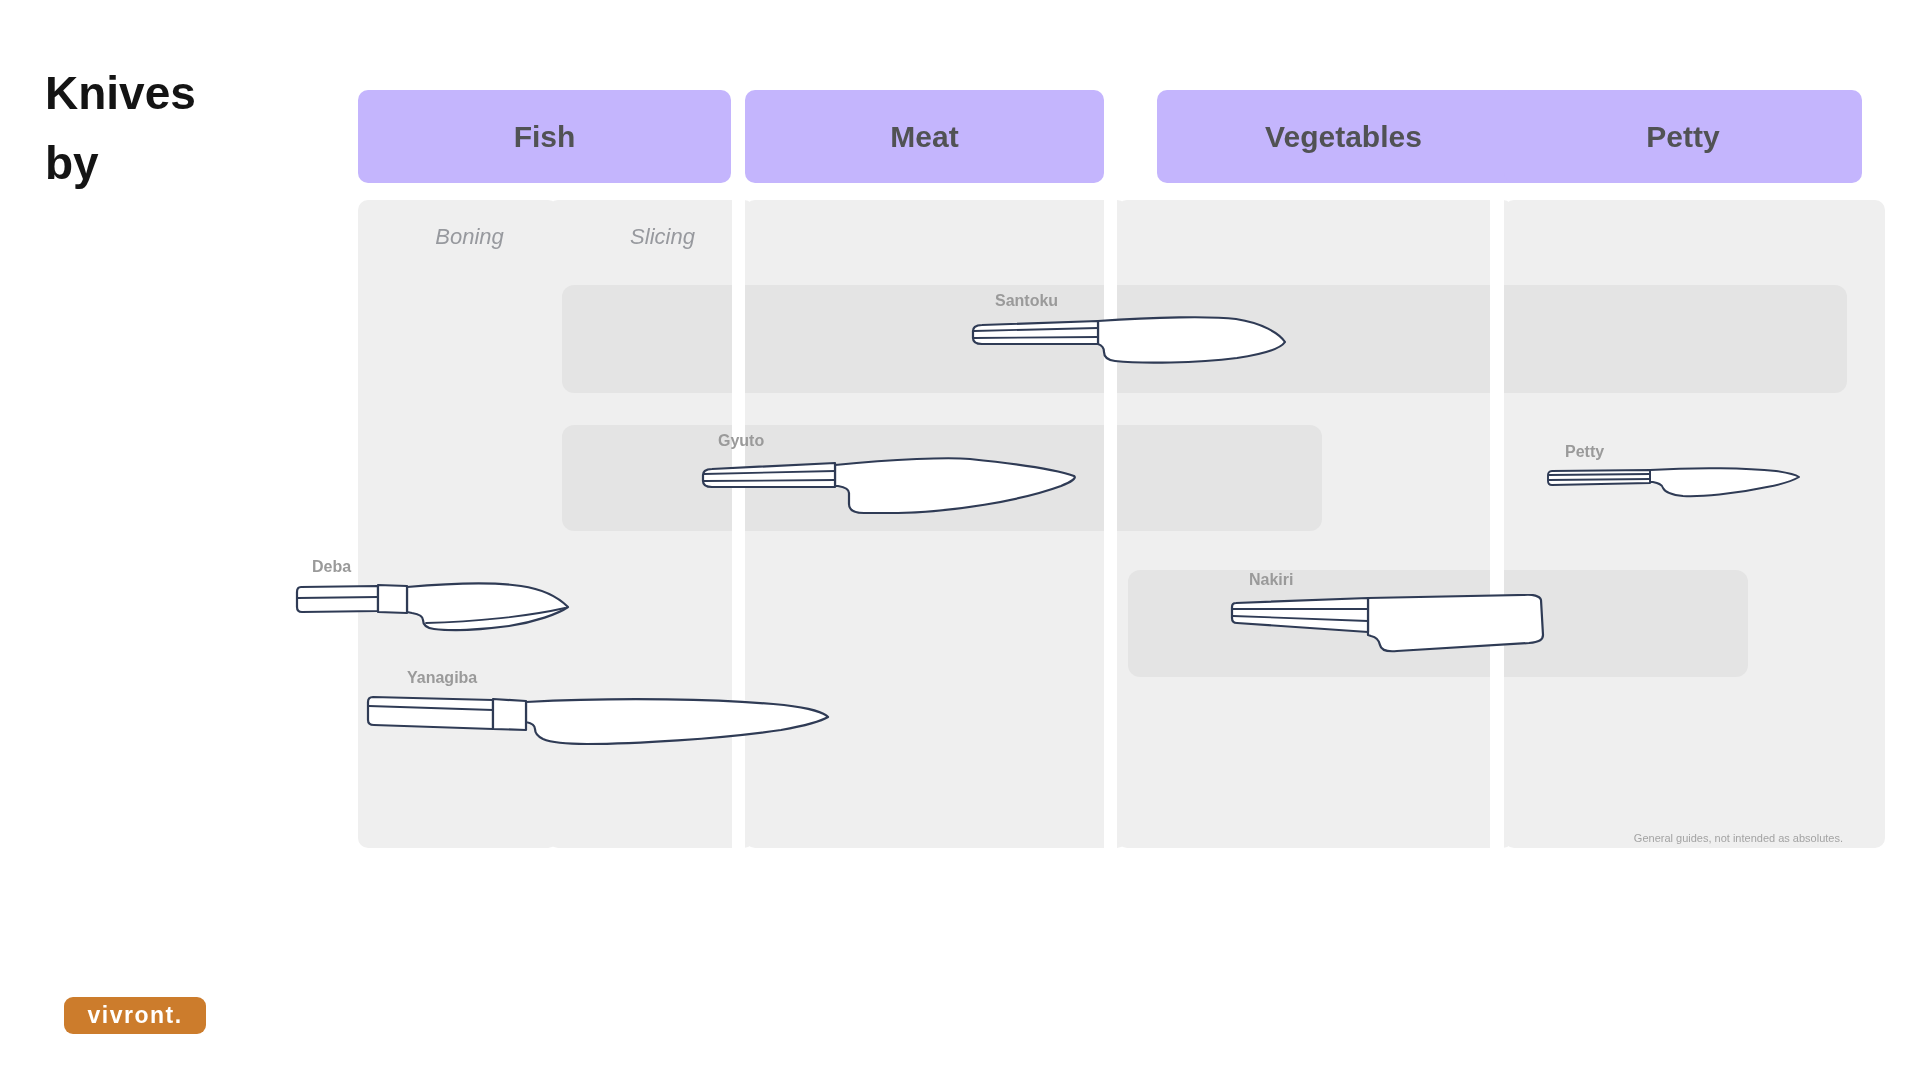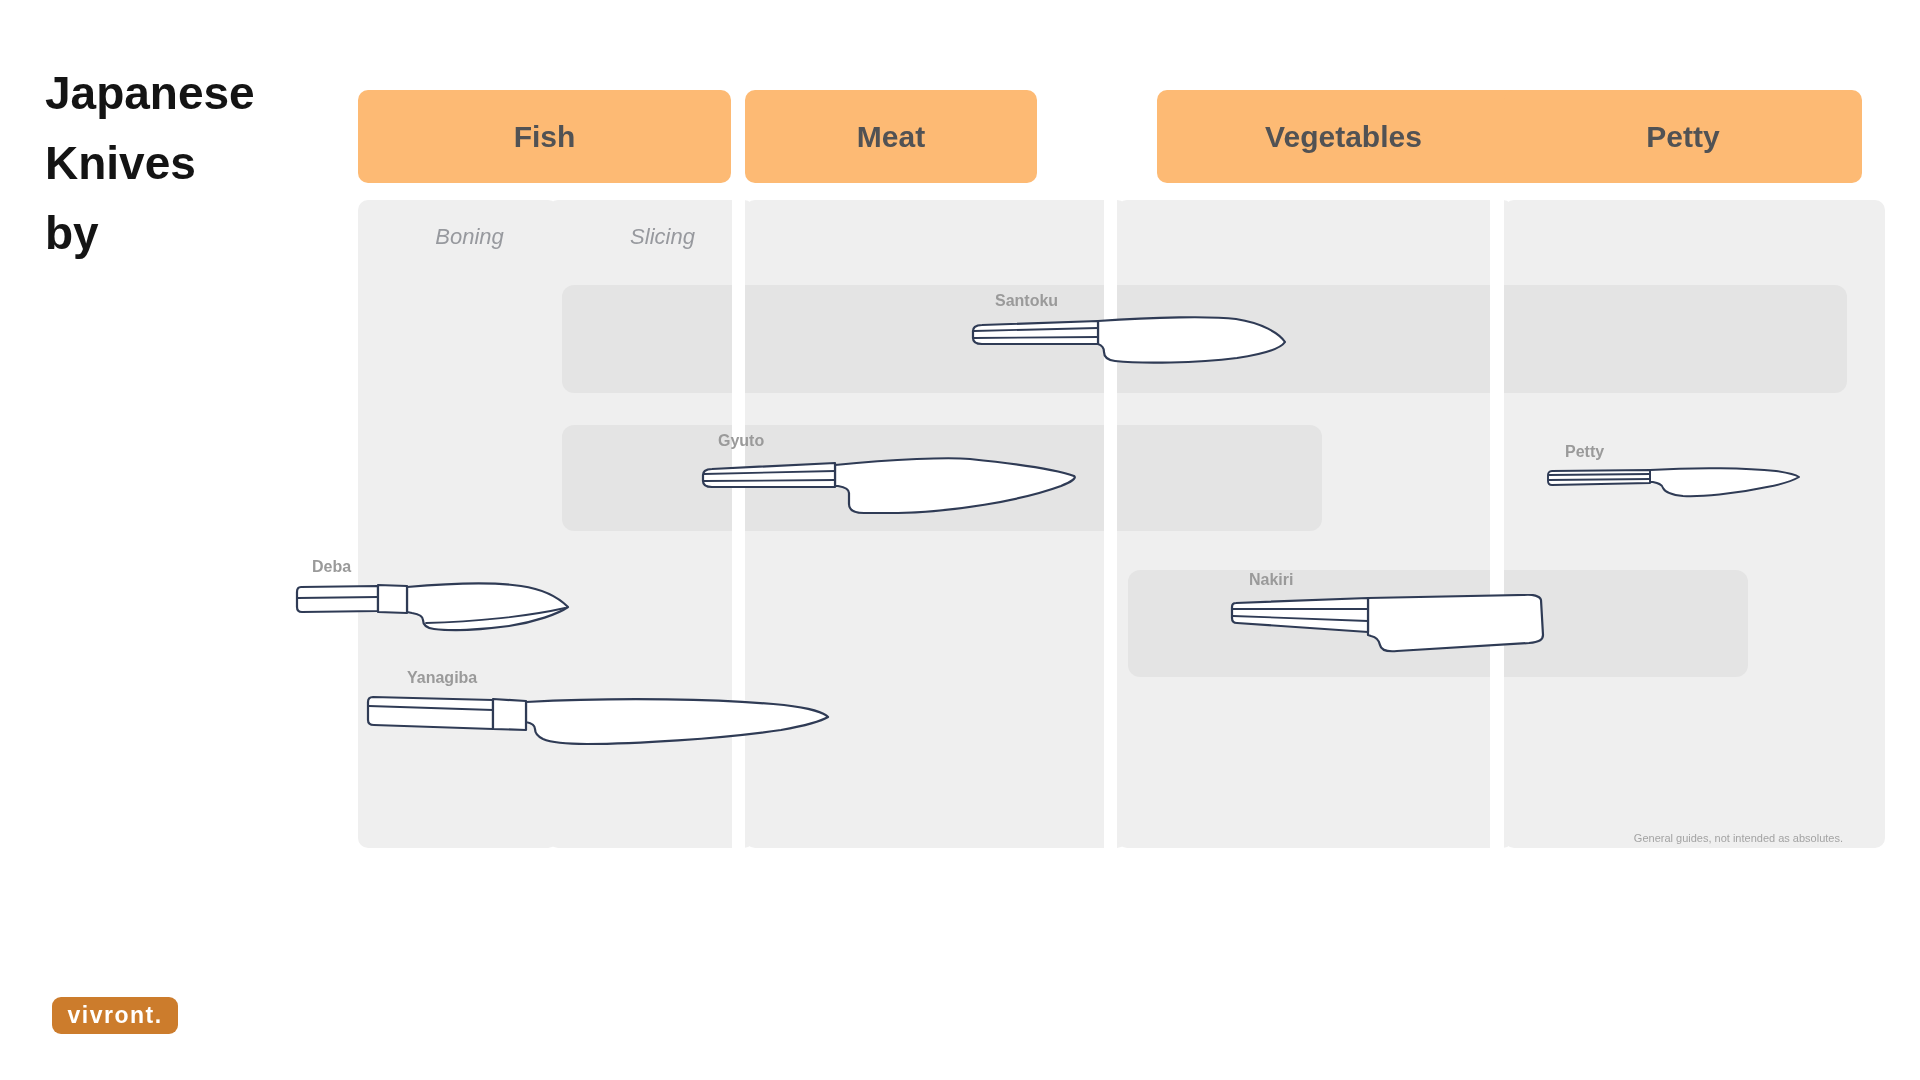--- a/index.html
+++ b/index.html
@@ -7,26 +7,26 @@
     width:1920px;height:1080px;position:relative;overflow:hidden;
     background:#ffffff;font-family:"Liberation Sans", sans-serif;
   }
   .abs{position:absolute;}
 
   
   .title{left:45px;top:58px;font-size:46px;line-height:70px;font-weight:700;color:#141414;letter-spacing:0;}
 
   
   .header{
-    top:90px;height:93px;background:#fdba74;border-radius:10px;
+    top:90px;height:93px;background:#c4b5fd;border-radius:10px;
     display:flex;align-items:center;justify-content:center;
     font-size:30px;font-weight:600;color:#515254;z-index:2;
   }
   #hdr-fish{left:358px;width:373px;}
-  #hdr-meat{left:745px;width:292px;}
+  #hdr-meat{left:745px;width:359px;}
   #hdr-veg{left:1157px;width:373px;text-align:right;}
   #hdr-fruit{left:1504px;width:358px;}
 
   
   .panel{top:200px;height:648px;background:#efefef;border-radius:10px;z-index:1;padding-left:23px;}
   #panel-boning{left:358px;width:177px;}
   #panel-slicing{left:548px;width:183px;}
   #panel-meat{left:745px;width:359px;}
   #panel-veg{left:1117px;width:373px;}
   #panel-fruit{left:1504px;width:358px;}
@@ -55,30 +55,29 @@
   #knife-petty{left:1546px;top:443px;}
   #knife-deba{left:295px;top:558px;}
   #knife-nakiri{left:1230px;top:571px;}
   #knife-yanagiba{left:366px;top:669px;}
 
   
   .footnote{right:77px;top:832px;font-size:11px;color:#a3a3a3;z-index:6;}
 
   
   .logo{
-    left:52px;top:997px;width:126px;height:37px;background:#cc7c2c;border-radius:9px;
+    left:64px;top:997px;width:142px;height:37px;background:#cc7c2c;border-radius:9px;
     display:flex;align-items:center;justify-content:center;z-index:6;
   }
   .logo span{color:#ffffff;font-weight:700;font-size:23px;letter-spacing:1.5px;}
 </style>
 </head>
 <body>
 
 <div class="abs title">
-  <div>Japanese</div>
   <div>Knives</div>
   <div>by</div>
 </div>
 
 <div class="abs header" id="hdr-fish">Fish</div>
 <div class="abs header" id="hdr-meat">Meat</div>
 <div class="abs header" id="hdr-veg">Vegetables</div>
 <div class="abs header" id="hdr-fruit">Petty</div>
 
 <div class="abs panel" id="panel-boning">

